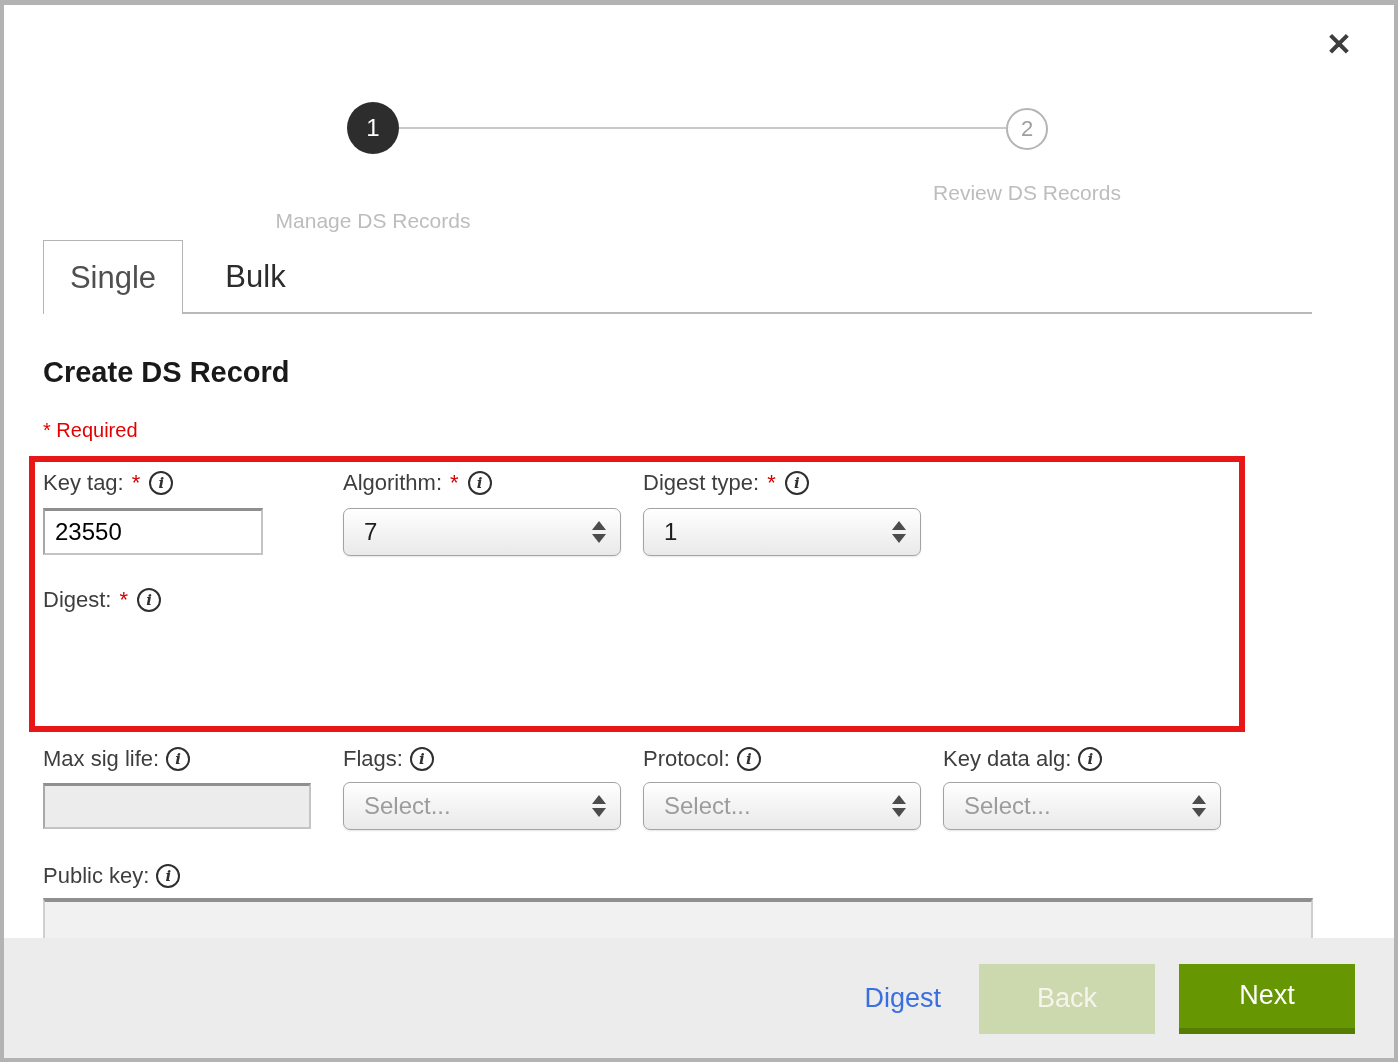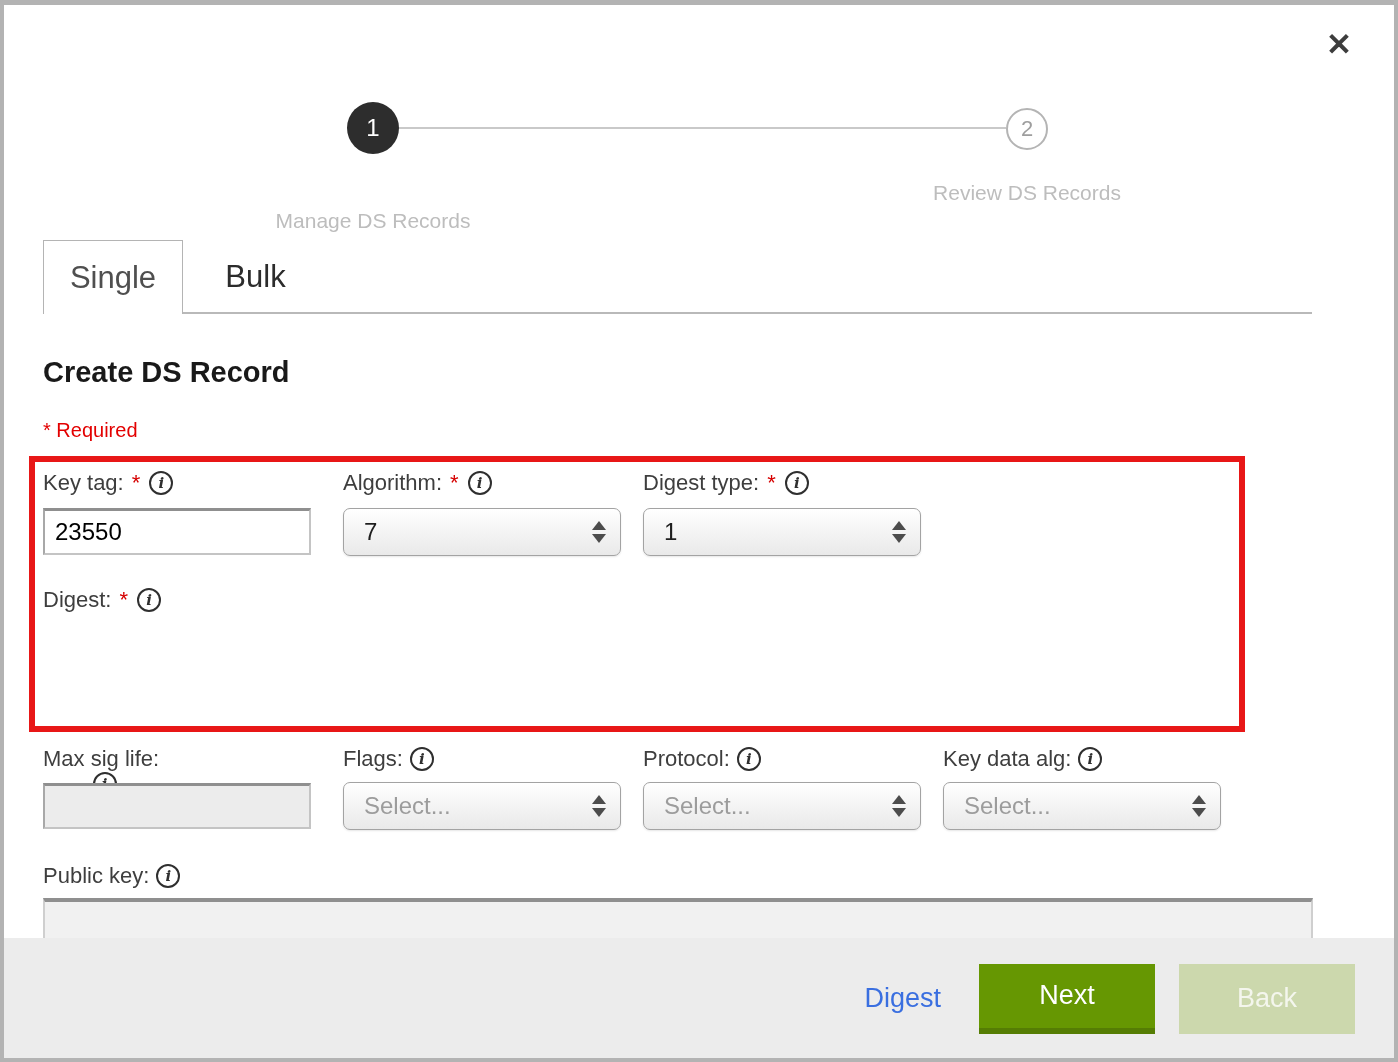--- a/index.html
+++ b/index.html
@@ -335,21 +335,21 @@
       </span>
   </div>
   <div class="field-label" style="left:639px; top:465px;">
     <span>Digest type:</span>
     <span class="req-star">*</span>
     <span class="info-icon">
         <span>i</span>
       </span>
   </div>
 
-  <input class="text-input" style="left: 39px; top: 503px; width: 268px;" readonly="" value="23550">
+  <input class="text-input" style="left: 39px; top: 503px; width: 220px;" readonly="" value="23550">
   <div class="select" style="left:339px; top:503px; width:278px;">
     <span>7</span>
     <span class="arrows">
         <i class="tri-up"></i>
         <i class="tri-dn"></i>
       </span>
   </div>
   <div class="select" style="left:639px; top:503px; width:278px;">
     <span>1</span>
     <span class="arrows">
@@ -359,21 +359,21 @@
   </div>
 
   <div class="field-label" style="left:39px; top:582px;">
     <span>Digest:</span>
     <span class="req-star">*</span>
     <span class="info-icon">
         <span>i</span>
       </span>
   </div>
 
-  <div class="field-label" style="left:39px; top:741px;flex-direction:column;">
+  <div class="field-label" style="left:39px; top:741px;">
     <span>Max sig life:</span>
     <span class="info-icon">
         <span>i</span>
       </span>
   </div>
   <div class="field-label" style="left:339px; top:741px;">
     <span>Flags:</span>
     <span class="info-icon">
         <span>i</span>
       </span>
@@ -419,17 +419,17 @@
     <span class="info-icon">
         <span>i</span>
       </span>
   </div>
   <div class="textarea clipped" style="left:39px; top:893px; width:1270px; height:45px;">
     <span></span>
   </div>
 
   <div class="footer">
     <div class="cancel-link">Digest</div>
+    <div class="btn back">Back</div>
     <div class="btn next">Next</div>
-    <div class="btn back">Back</div>
   </div>
 
 </div>
 
 </body></html>

